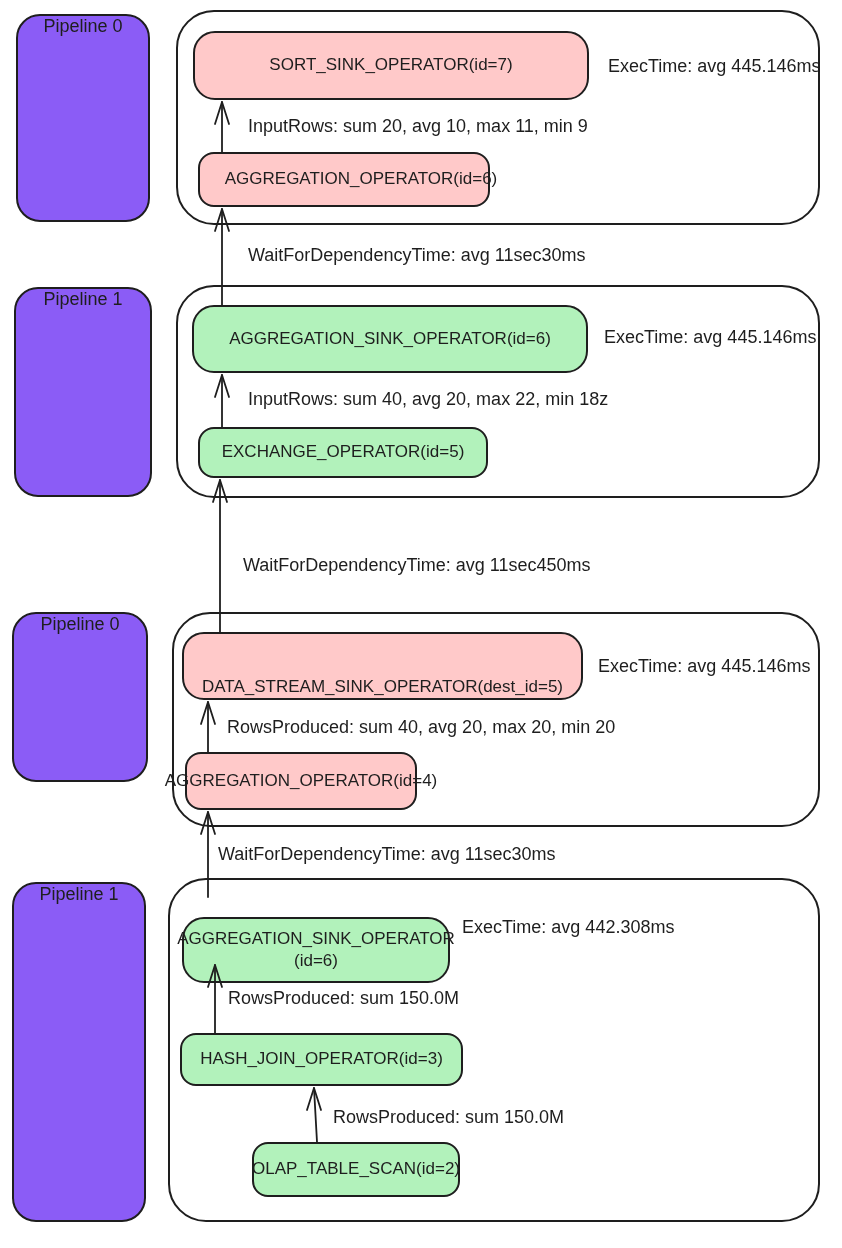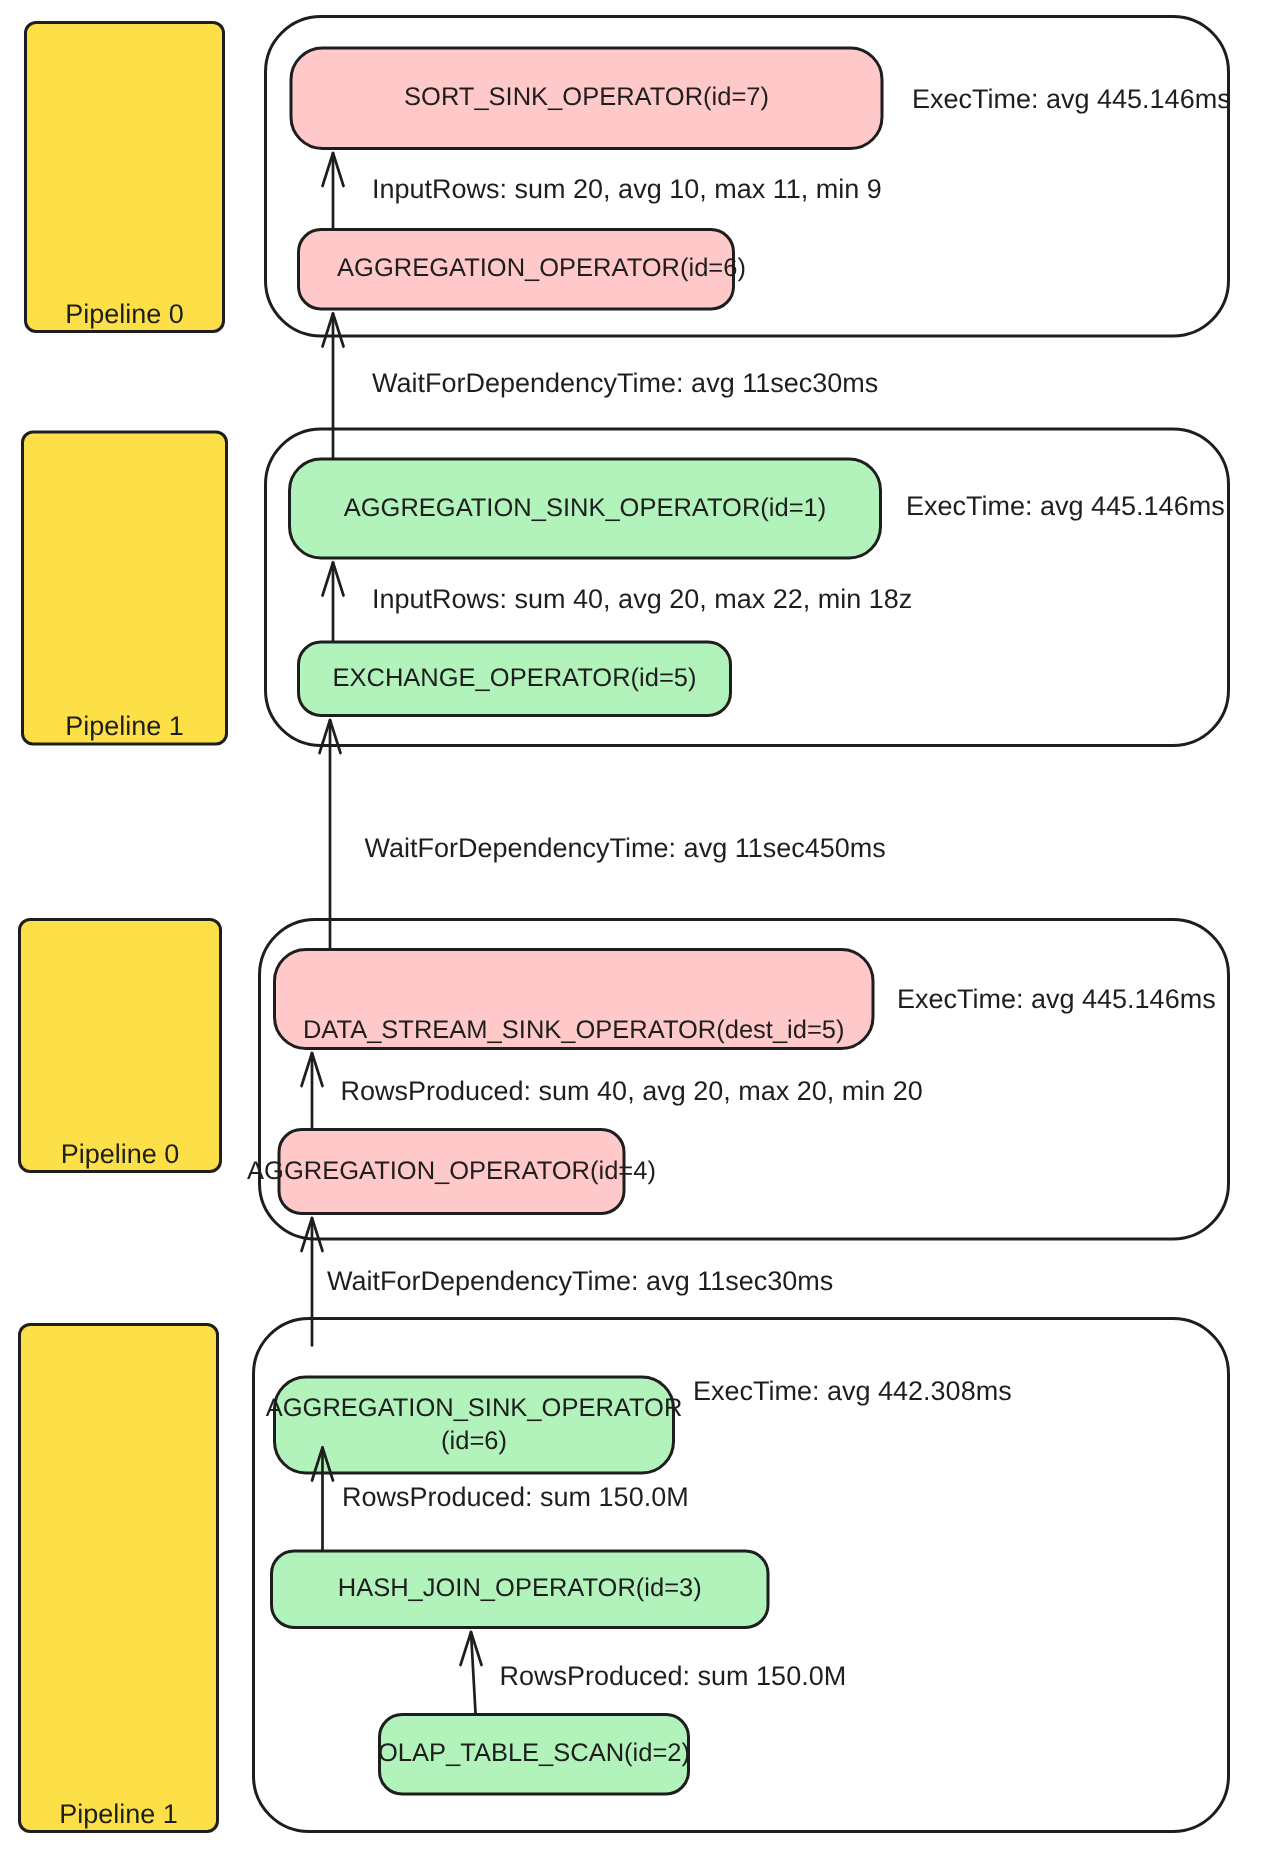--- a/index.html
+++ b/index.html
@@ -22,24 +22,24 @@
   }
   .container {
     position: absolute;
     border: 2px solid var(--stroke);
     border-radius: 38px;
     background: transparent;
   }
   .pipeline-box {
     position: absolute;
     border: 2px solid var(--stroke);
-    border-radius: 8px;
-    background: #fde047;
+    border-radius: 24px;
+    background: #8b5cf6;
     display: flex;
-    align-items: flex-end;
+    align-items: flex-start;
     justify-content: center;
     font-size: 18px;
   }
   .op {
     position: absolute;
     border: 2px solid var(--stroke);
     display: flex;
     flex-direction: column;
     align-items: center;
     justify-content: center;
@@ -89,21 +89,21 @@
     <span>AGGREGATION_OPERATOR(id=6)</span>
   </div>
 
   <div class="lbl" style="left:248px; top:246px;">WaitForDependencyTime: avg 11sec30ms</div>
 
   <div class="pipeline-box" style="left:14px; top:287px; width:138px; height:210px;">
     <span>Pipeline 1</span>
   </div>
   <div class="container" style="left:176px; top:285px; width:644px; height:213px;"></div>
   <div class="op green big" style="left:192px; top:305px; width:396px; height:68px;">
-    <span>AGGREGATION_SINK_OPERATOR(id=1)</span>
+    <span>AGGREGATION_SINK_OPERATOR(id=6)</span>
   </div>
   <div class="lbl" style="left:604px; top:328px;">ExecTime: avg 445.146ms</div>
   <div class="lbl" style="left:248px; top:390px;">InputRows: sum 40, avg 20, max 22, min 18z</div>
   <div class="op green small" style="left:198px; top:427px; width:290px; height:51px;">
     <span>EXCHANGE_OPERATOR(id=5)</span>
   </div>
 
   <div class="lbl" style="left:243px; top:556px;">WaitForDependencyTime: avg 11sec450ms</div>
 
   <div class="pipeline-box" style="left:12px; top:612px; width:136px; height:170px;">
@@ -124,21 +124,21 @@
   <div class="pipeline-box" style="left:12px; top:882px; width:134px; height:340px;">
     <span>Pipeline 1</span>
   </div>
   <div class="container" style="left:168px; top:878px; width:652px; height:344px;"></div>
   <div class="op green big" style="left:182px; top:897px; width:268px; height:66px;margin-top:20px;">
     <span>AGGREGATION_SINK_OPERATOR</span>
     <span>(id=6)</span>
   </div>
   <div class="lbl" style="left:462px; top:918px;">ExecTime: avg 442.308ms</div>
   <div class="lbl" style="left:228px; top:989px;">RowsProduced: sum 150.0M</div>
-  <div class="op green small" style="left:180px; top:1033px; width:333px; height:53px;">
+  <div class="op green small" style="left:180px; top:1033px; width:283px; height:53px;">
     <span>HASH_JOIN_OPERATOR(id=3)</span>
   </div>
   <div class="lbl" style="left:333px; top:1108px;">RowsProduced: sum 150.0M</div>
   <div class="op green small" style="left:252px; top:1142px; width:208px; height:55px;">
     <span>OLAP_TABLE_SCAN(id=2)</span>
   </div>
 
   <svg class="arrows" width="842" height="1248" viewBox="0 0 842 1248">
 
     <g>

